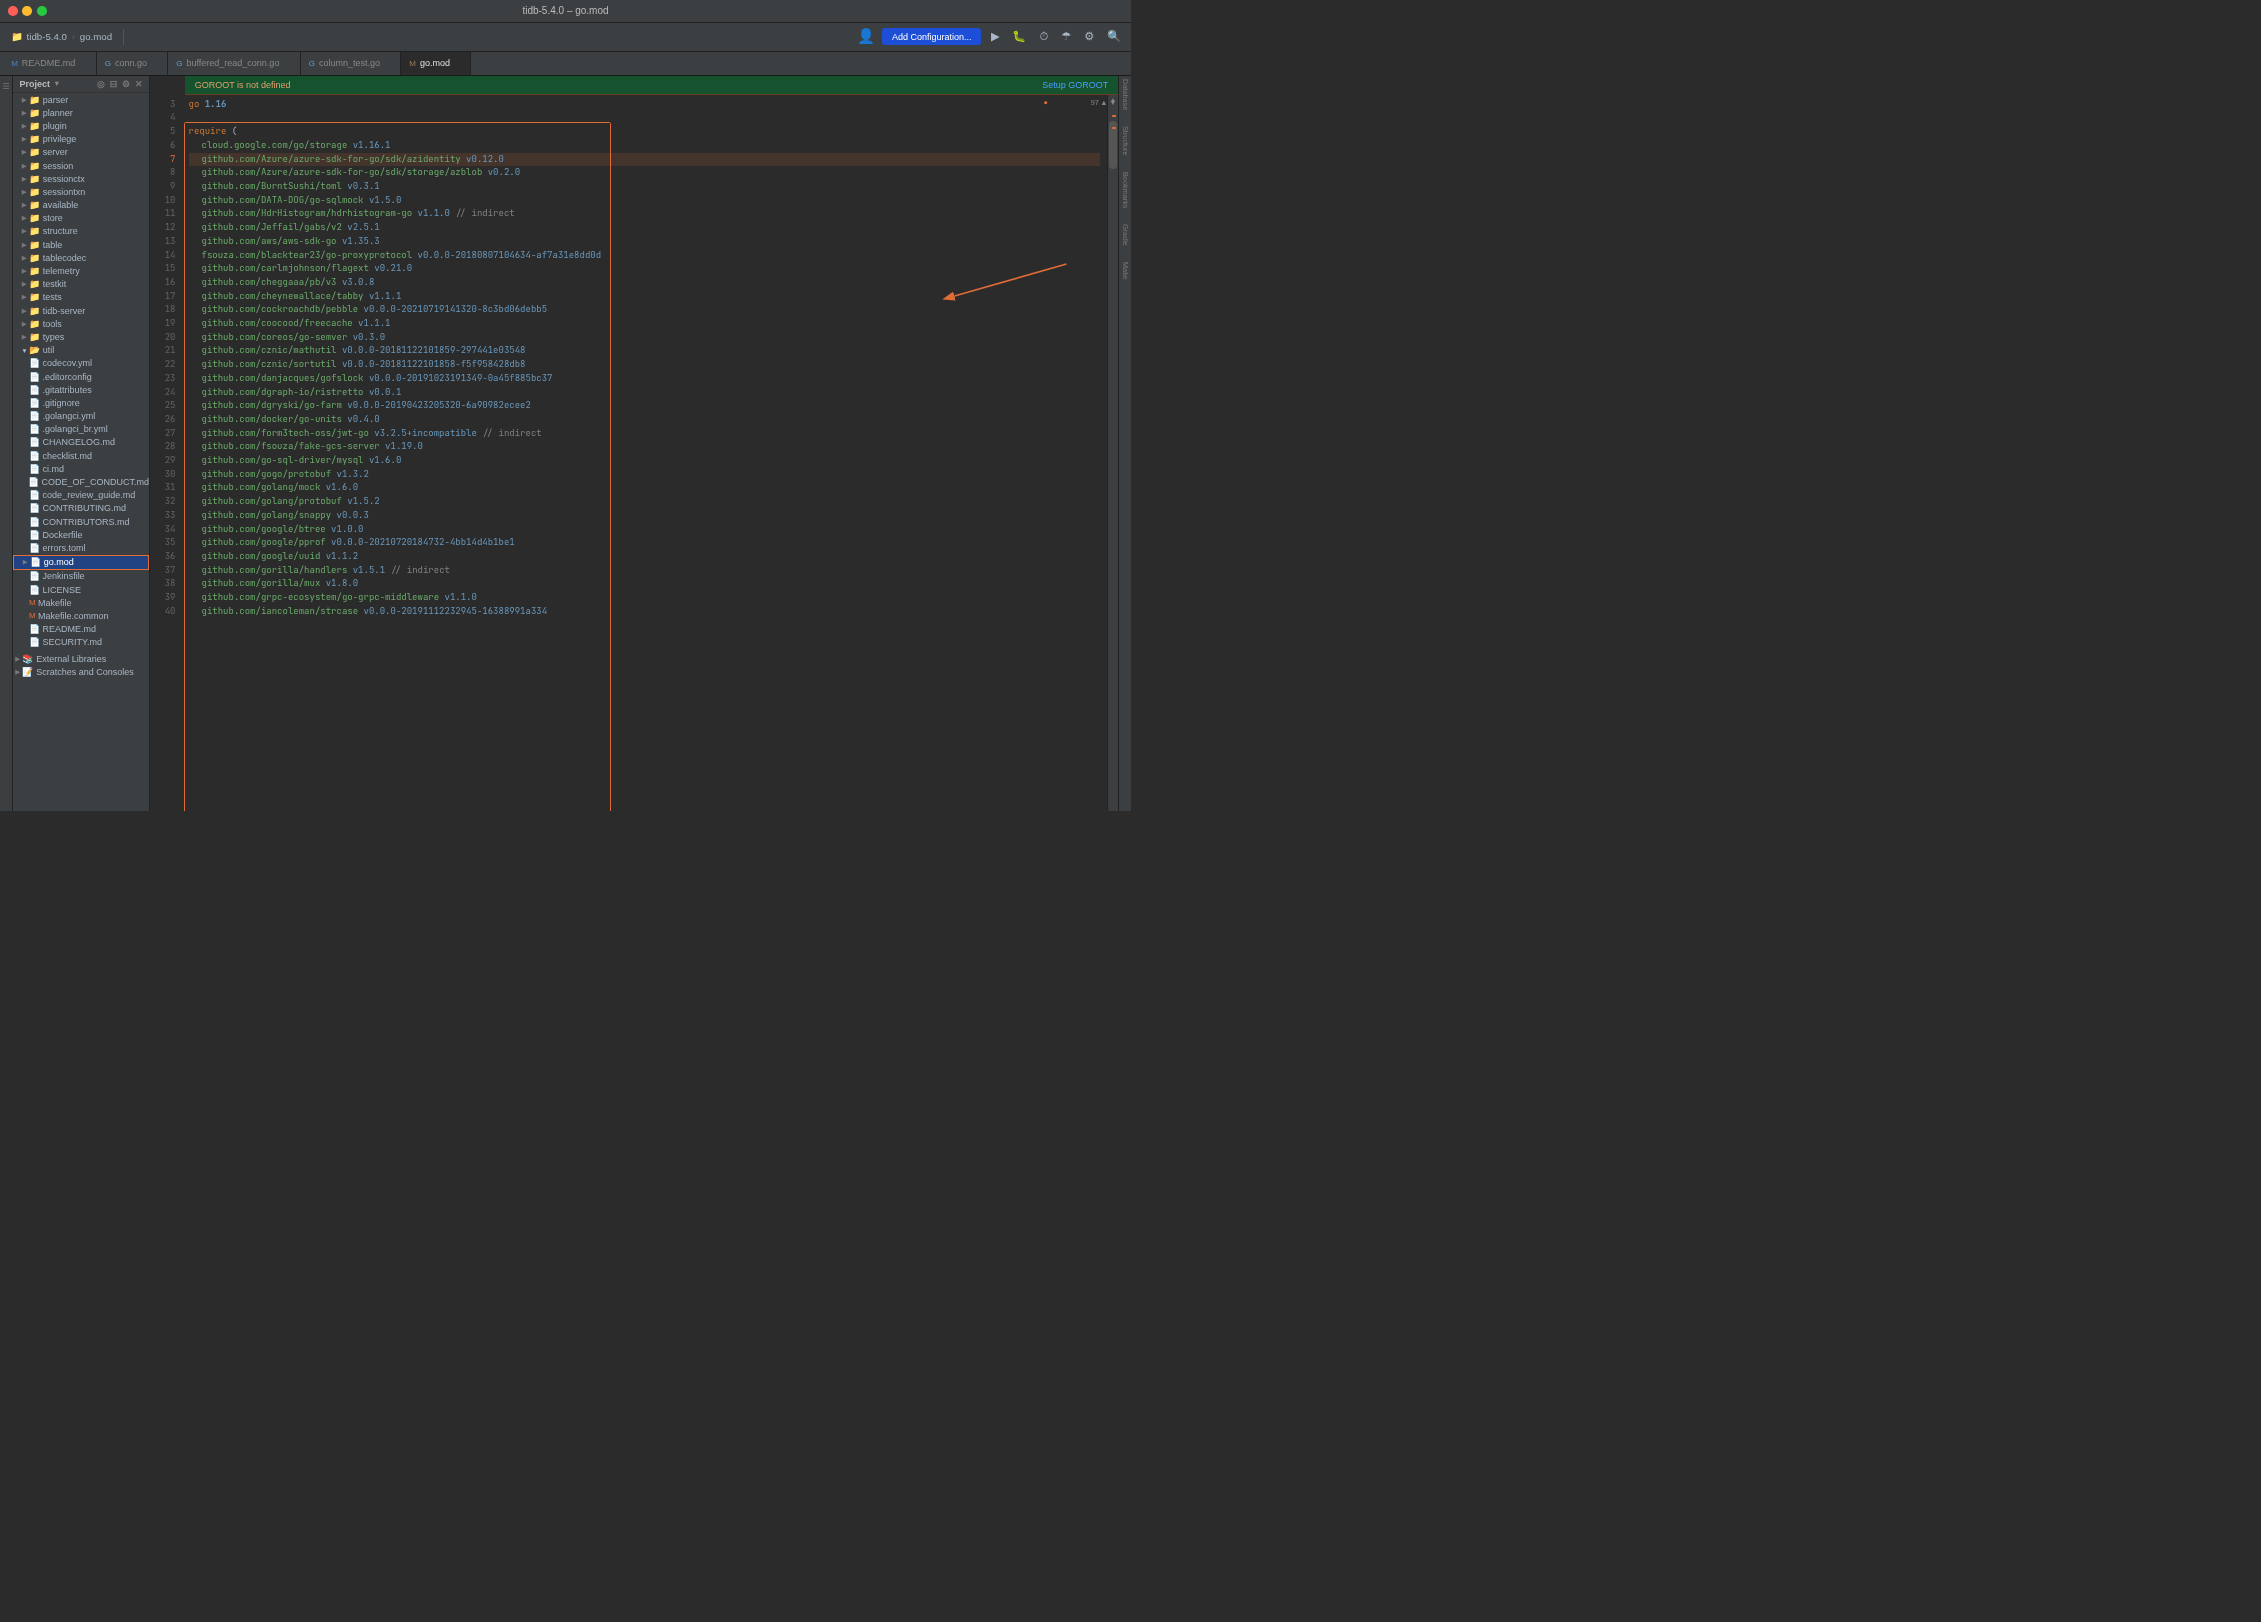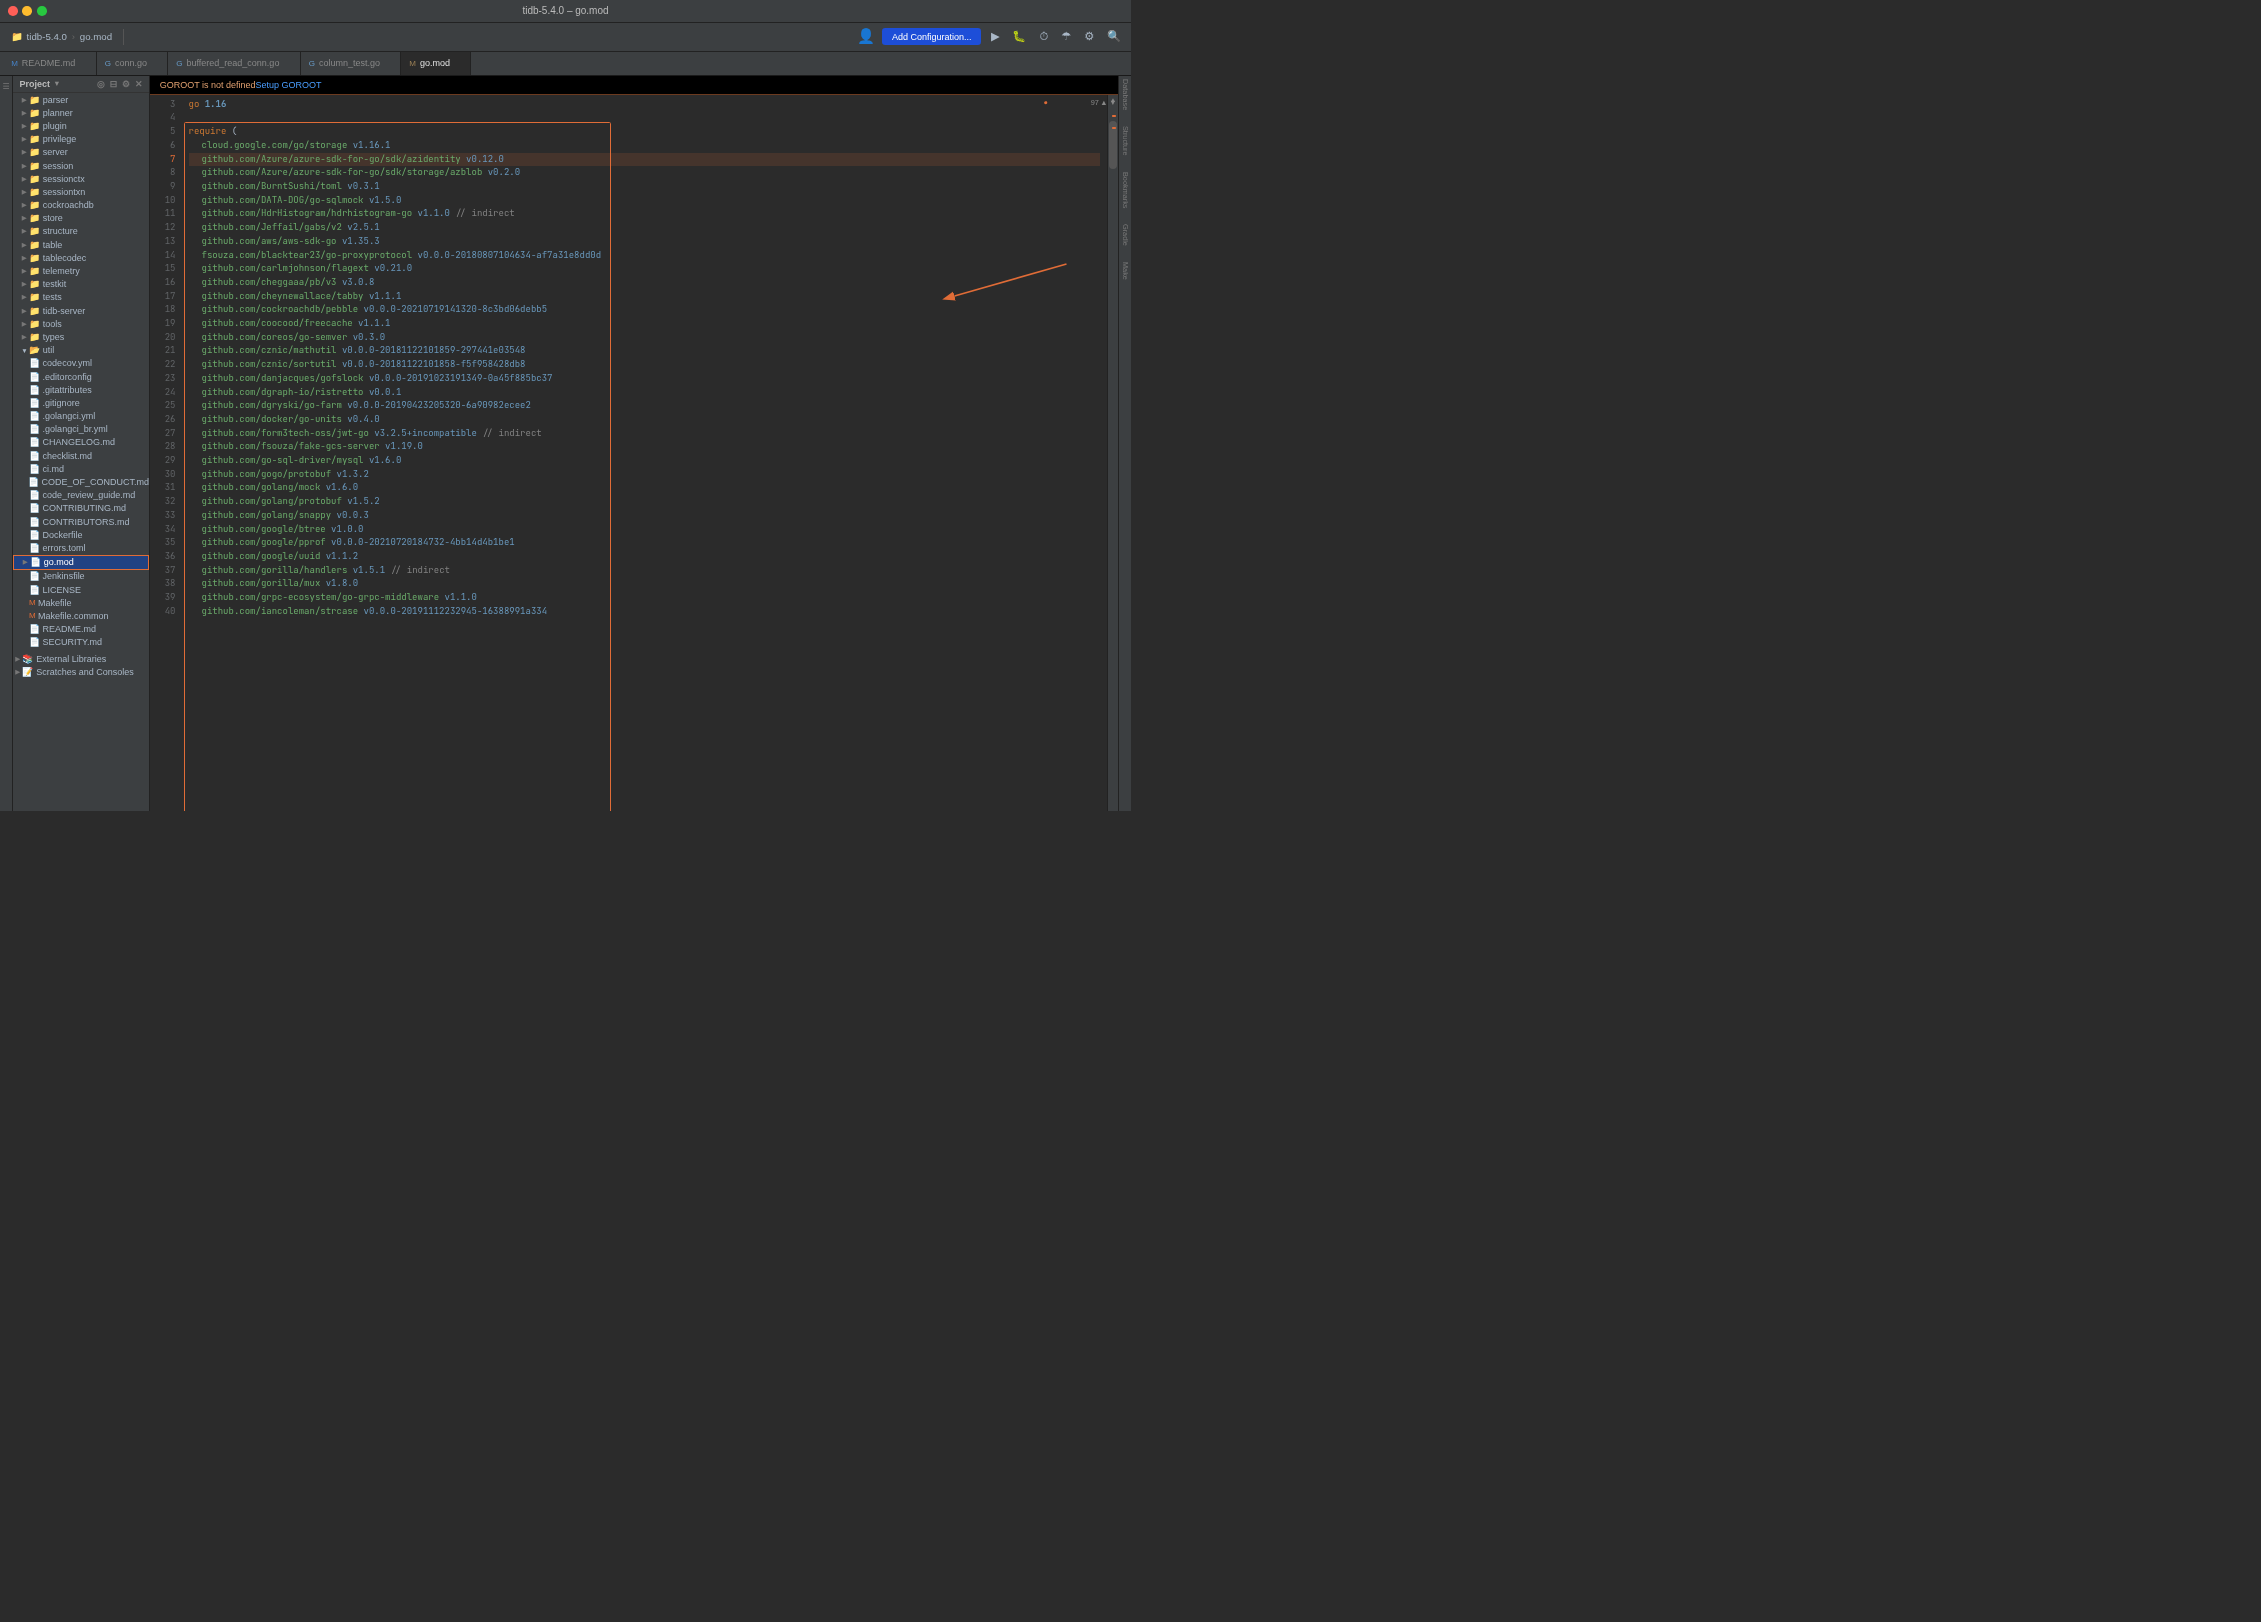--- a/index.html
+++ b/index.html
@@ -217,27 +217,29 @@
     .editor-area {
       flex: 1;
       display: flex;
       flex-direction: column;
       overflow: hidden;
       background: #2b2b2b;
     }
 
     
     .goroot-banner {
-      background: #000000;
+      background: #14532d;
       border-bottom: 0.8px solid #6b3a1f;
       padding: 4px 9.7px;
       display: flex;
       align-items: center;
+      justify-content: space-between;
       font-size: 9px;
       color: #e0a070;
+      margin-left: 35px;
     }
     .setup-goroot-link {
       color: #4a9eff;
       cursor: pointer;
       font-size: 9px;
     }
 
     
     .code-editor {
       flex: 1;
@@ -491,21 +493,21 @@
     <div class="tree-item">
       <span class="tree-indent" style="width:6.5px"></span>
       <span class="tree-arrow">▶</span>
       <span class="tree-icon folder-icon">📁</span>
       <span class="tree-label">sessiontxn</span>
     </div>
     <div class="tree-item">
       <span class="tree-indent" style="width:6.5px"></span>
       <span class="tree-arrow">▶</span>
       <span class="tree-icon folder-icon">📁</span>
-      <span class="tree-label">cockroachdb</span>
+      <span class="tree-label">available</span>
     </div>
     <div class="tree-item">
       <span class="tree-indent" style="width:6.5px"></span>
       <span class="tree-arrow">▶</span>
       <span class="tree-icon folder-icon">📁</span>
       <span class="tree-label">store</span>
     </div>
     <div class="tree-item">
       <span class="tree-indent" style="width:6.5px"></span>
       <span class="tree-arrow">▶</span>

